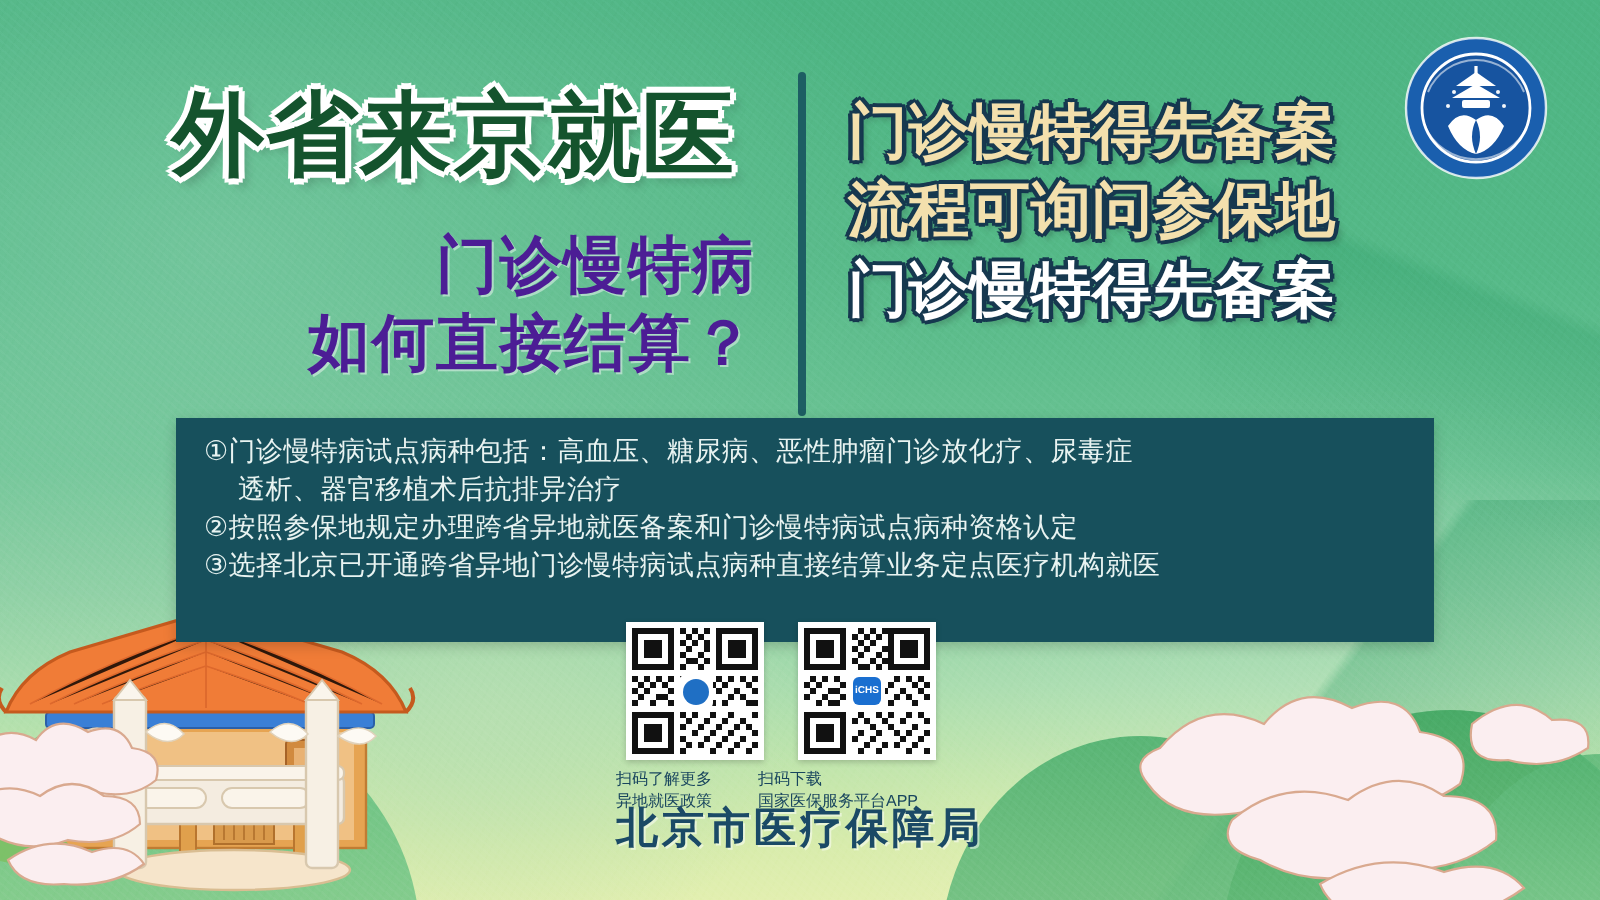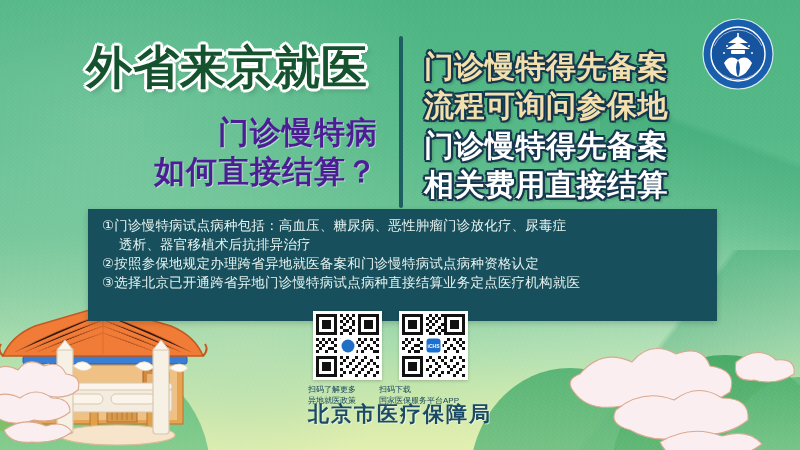--- a/index.html
+++ b/index.html
@@ -267,21 +267,20 @@
 
   <div class="divider"></div>
 
   <div class="title-red">外省来京就医</div>
   <div class="subtitle l1">门诊慢特病</div>
   <div class="subtitle l2">如何直接结算？</div>
 
   <div class="rtitle cream r1">门诊慢特得先备案</div>
   <div class="rtitle cream r2">流程可询问参保地</div>
   <div class="rtitle white r3">门诊慢特得先备案</div>
-  <div class="rtitle white r4">相关费用直接结算</div>
 
   <div class="infobox">
     <div class="line i1">①门诊慢特病试点病种包括：高血压、糖尿病、恶性肿瘤门诊放化疗、尿毒症</div>
     <div class="line i1b">透析、器官移植术后抗排异治疗</div>
     <div class="line i2">②按照参保地规定办理跨省异地就医备案和门诊慢特病试点病种资格认定</div>
     <div class="line i3">③选择北京已开通跨省异地门诊慢特病试点病种直接结算业务定点医疗机构就医</div>
   </div>
 
   <div class="qr-wrap q1">
     <div class="qr-card">

